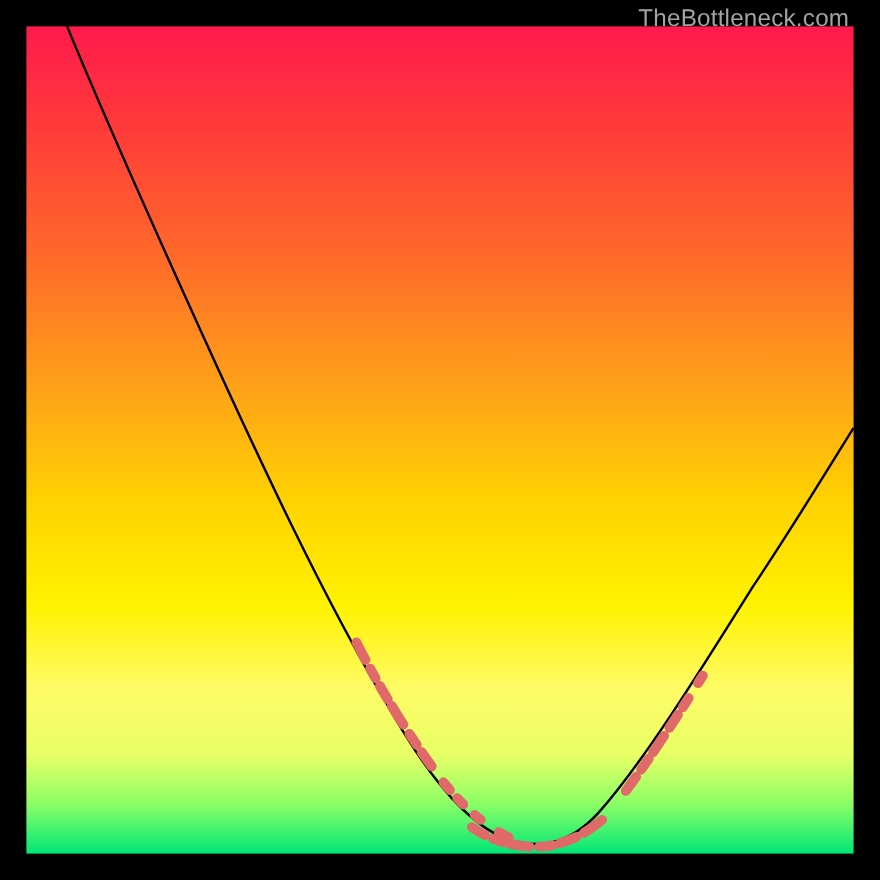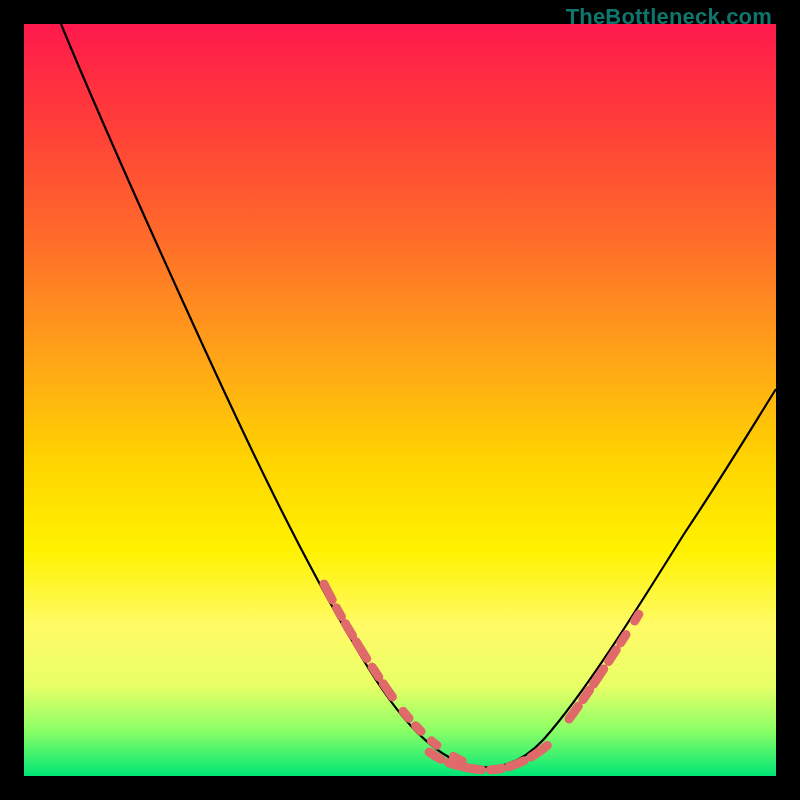--- a/index.html
+++ b/index.html
@@ -26,23 +26,23 @@
       #fff200 70%,
       #fffb66 80%,
       #e8ff66 88%,
       #8bff66 94%,
       #00e676 100%);
   }
   .watermark {
     position: absolute;
     top: 4px;
     right: 28px;
-    color: #0f766e;
+    color: #a3a3a3;
     font-size: 22px;
-    font-weight: 700;
+    font-weight: 400;
     letter-spacing: 0.2px;
     user-select: none;
   }
   svg.curve {
     position: absolute;
     left: 0;
     top: 0;
     width: 752px;
     height: 752px;
     overflow: visible;

